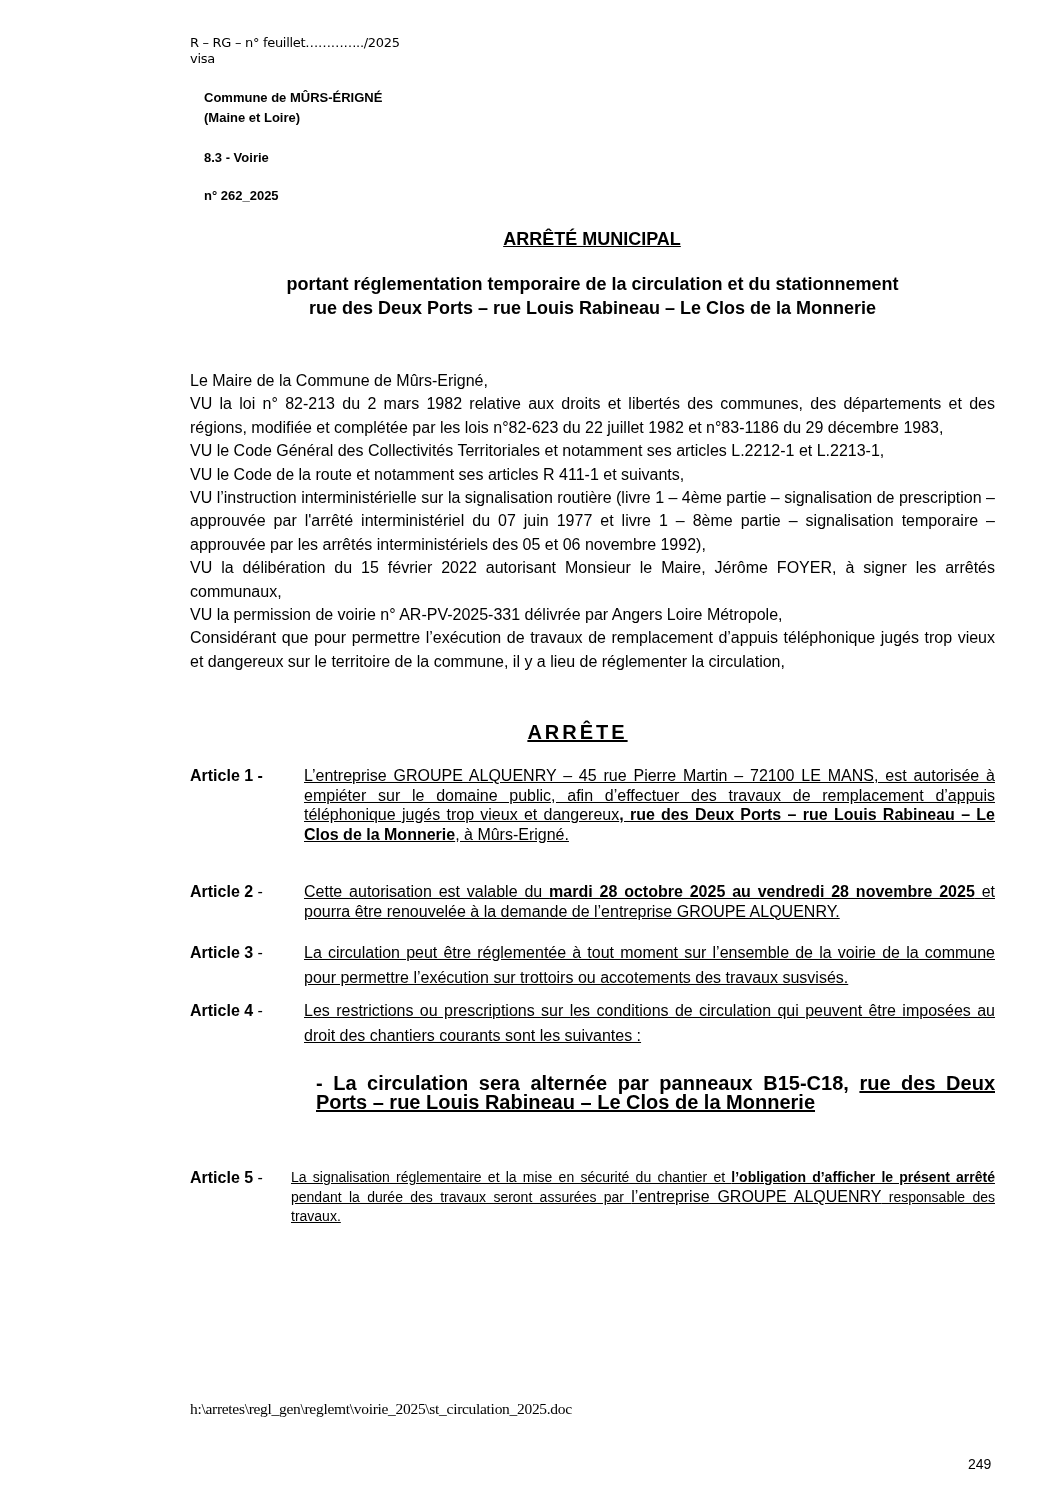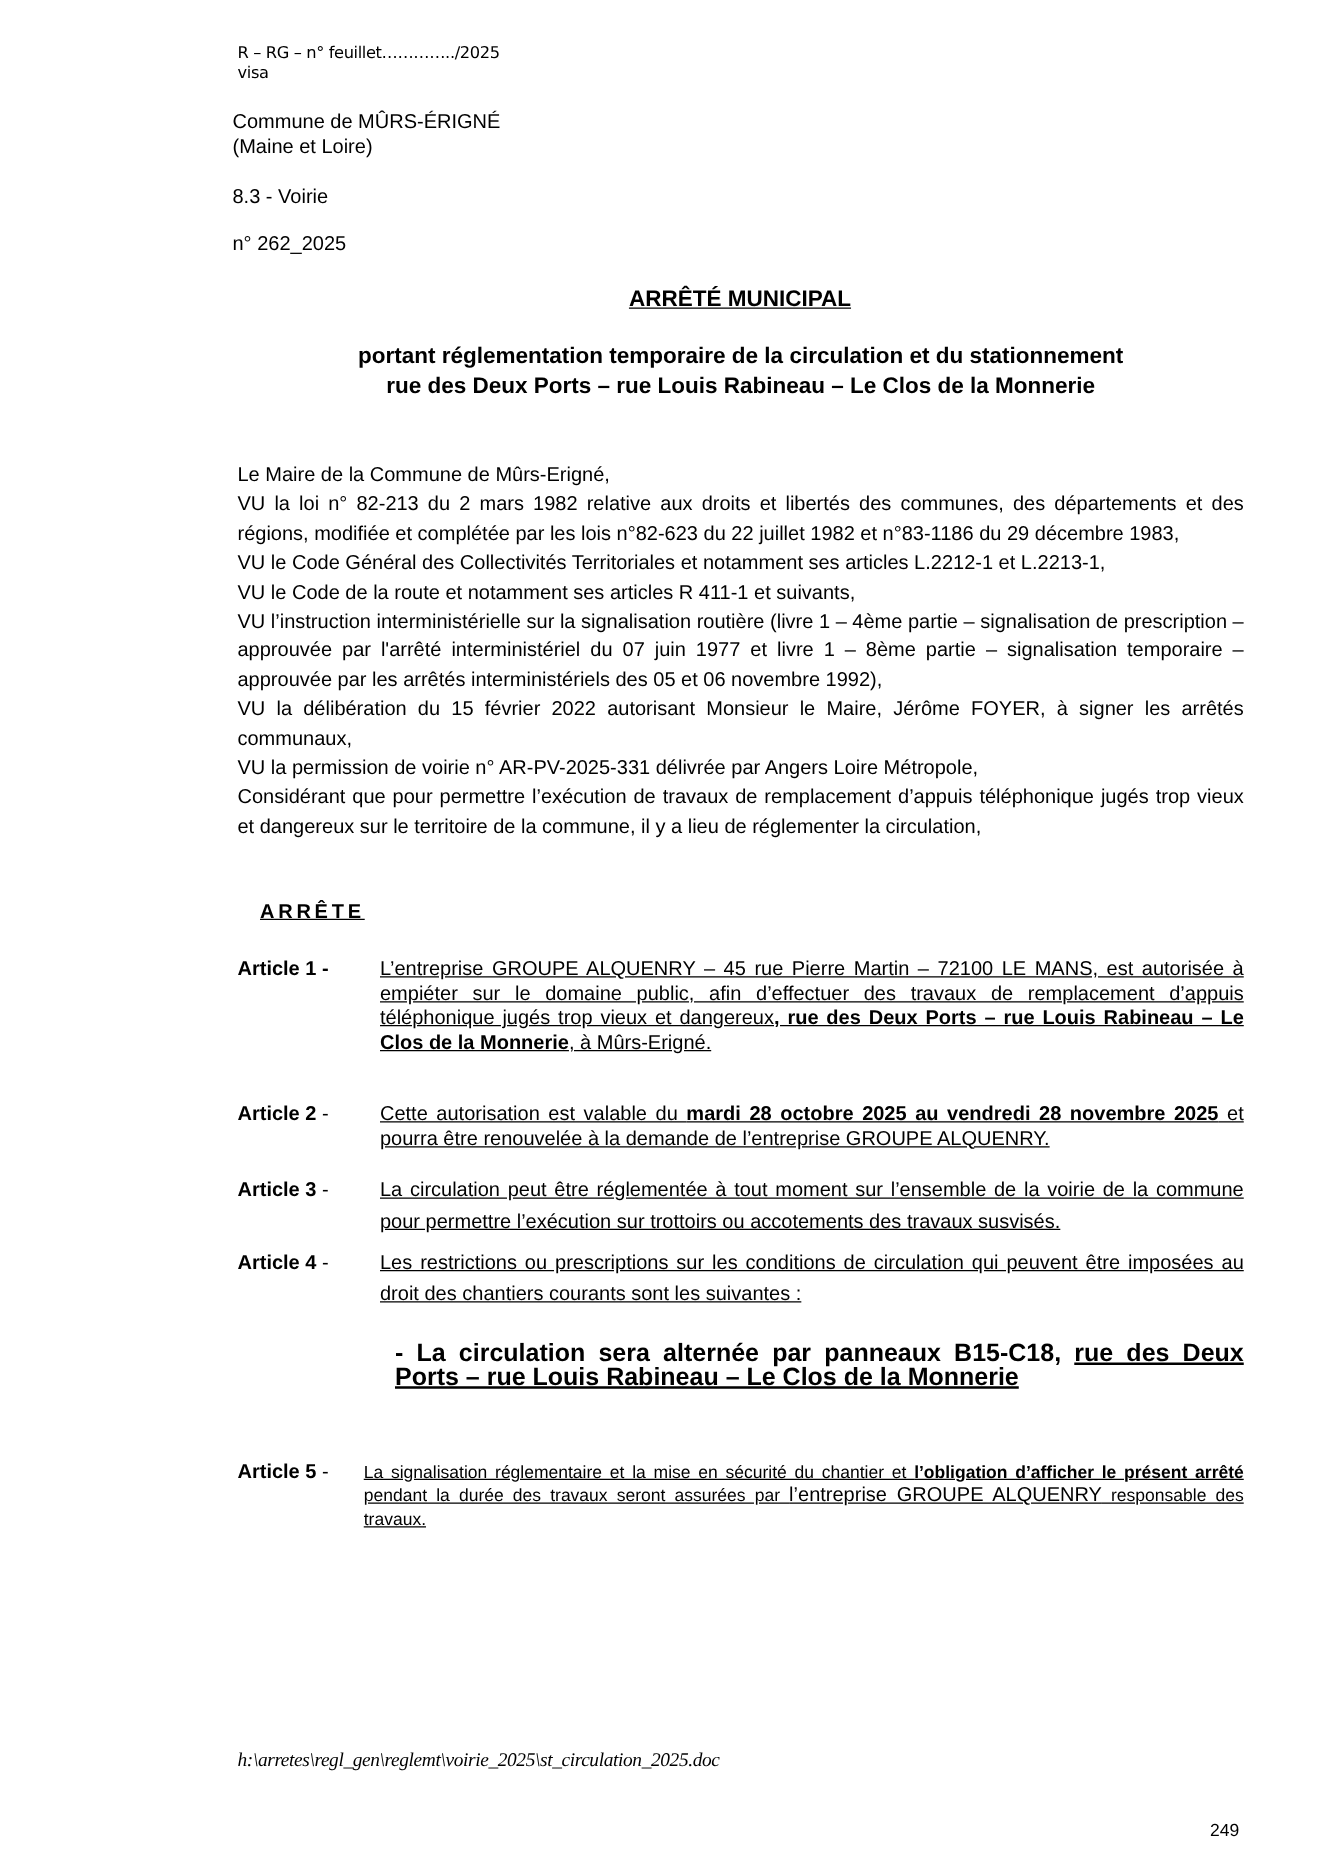--- a/index.html
+++ b/index.html
@@ -1,24 +1,24 @@
 <!DOCTYPE html>
 <html><head>
 <meta charset="utf-8">
 <style>
   html, body { margin: 0; padding: 0; background: #ffffff; }
   body { width: 1058px; height: 1497px; position: relative; overflow: hidden; color: #000; font-family: "Liberation Sans", sans-serif; }
   .abs { position: absolute; }
   .hdr-small { left: 190px; font-size: 13px; line-height: 16px; font-family: "DejaVu Sans", sans-serif; letter-spacing: -0.3px; }
-  .hdr-bold { left: 186px; font-weight: normal; font-size: 16px; line-height: 20px; }
+  .hdr-bold { left: 204px; font-weight: bold; font-size: 13px; line-height: 20px; }
   .title { left: 0; width: 1184px; text-align: center; font-weight: bold; font-size: 18px; text-decoration: underline; }
   .subtitle { left: 190px; width: 805px; text-align: center; font-weight: bold; font-size: 18px; line-height: 24px; }
   .preamble { left: 190px; width: 805px; font-size: 16px; line-height: 23.4px; text-align: justify; }
   .preamble p { margin: 0; }
-  .arrete { left: 208px; width: 805px; text-align: left; font-weight: bold; font-size: 16px; text-decoration: underline; letter-spacing: 3px; }
+  .arrete { left: 175px; width: 805px; text-align: center; font-weight: bold; font-size: 20px; text-decoration: underline; letter-spacing: 3px; }
   .article { left: 190px; width: 805px; font-size: 16px; line-height: 19.5px; text-decoration: underline; }
   .art-label { position: absolute; left: 0; top: 0; font-weight: bold; white-space: nowrap; }
   .art-label .dash { font-weight: normal; }
   .art-body { margin-left: 114px; text-align: justify; }
   .art-body.wide-lh { line-height: 25px; margin-top: -3px; }
   .list { left: 316px; width: 679px; font-size: 20px; font-weight: bold; line-height: 19px; }
   .list p { margin: 0; text-align: justify; }
   .list .u { text-decoration: underline; }
   .art5 { font-size: 14px; line-height: 19px; }
   .art5 .big { font-size: 16px; }
@@ -78,14 +78,14 @@
 
 <div class="abs list" style="top:1074px;">
   <p><span>- La circulation sera alternée par panneaux B15-C18, </span><span class="u">rue des Deux Ports – rue Louis Rabineau – Le Clos de la Monnerie</span></p>
 </div>
 
 <div class="abs article" style="top:1168px;">
   <span class="art-label"><span>Article 5</span><span class="dash"> -</span></span>
   <div class="art-body art5" style="margin-left:101px;"><span>La signalisation réglementaire et la mise en sécurité du chantier et </span><b>l’obligation d’afficher le présent arrêté</b><span> pendant la durée des travaux seront assurées par </span><span class="big">l’entreprise GROUPE ALQUENRY</span><span> responsable des travaux.</span></div>
 </div>
 
-<div class="abs footer-path" style="top:1400px;font-style:italic;">h:\arretes\regl_gen\reglemt\voirie_2025\st_circulation_2025.doc</div>
+<div class="abs footer-path" style="top:1400px;">h:\arretes\regl_gen\reglemt\voirie_2025\st_circulation_2025.doc</div>
 <div class="abs page-num" style="top:1456px;">249</div>
 
 </body></html>

